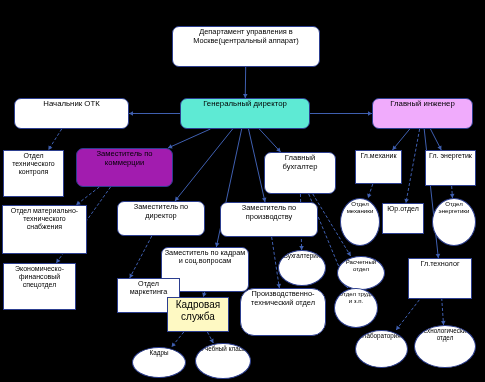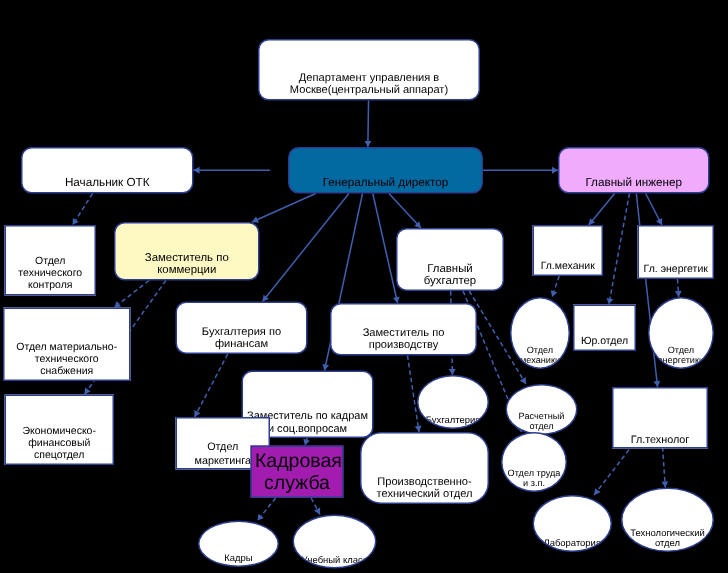--- a/index.html
+++ b/index.html
@@ -10,21 +10,21 @@
     overflow:hidden;
     font-family:"Liberation Sans","DejaVu Sans",sans-serif;
   }
   #svg-links{position:absolute;left:0;top:0;width:485px;height:382px;}
   .node{
     position:absolute;
     background:#ffffff;
     border:1px solid #2c3e8f;
     color:#000000;
     display:flex;
-    align-items:flex-end;
+    align-items:flex-start;
     justify-content:center;
     text-align:center;
     line-height:1.15;
     box-sizing:border-box;
     padding:1px 2px;
     overflow:hidden;
     z-index:5;
   }
   .rounded{border-radius:7px;}
   .ellipse{border-radius:50%;}
@@ -90,46 +90,46 @@
       <line x1="207.40860215053763" y1="332" x2="213.32258064516128" y2="343" stroke="#3f5fb0" stroke-width="1" stroke-dasharray="3,2"></line>
       <polygon points="213.32258064516128,343 213.45422336377385,338.3877694989695 209.4026582542444,340.5660303105445" fill="#3f5fb0"></polygon>
     </svg>
   <div id="nodes">
       <div class="node rounded" style="left: 172px; top: 26px; width: 148px; height: 41px; font-size: 7.4px; background: rgb(255, 255, 255); border-color: rgb(44, 62, 143);">
         <span>Департамент управления в Москве(центральный аппарат)</span>
       </div>
       <div class="node rounded" style="left: 14px; top: 98px; width: 115px; height: 31px; font-size: 7.8px; background: rgb(255, 255, 255); border-color: rgb(44, 62, 143);">
         <span>Начальник ОТК</span>
       </div>
-      <div class="node rounded" style="left: 180px; top: 98px; width: 130px; height: 31px; font-size: 7.8px; background: #0369a1; border-color: rgb(44, 62, 143); margin-left: 12px;">
+      <div class="node rounded" style="left: 180px; top: 98px; width: 130px; height: 31px; font-size: 7.8px; background: #5eead4; border-color: rgb(44, 62, 143);">
         <span>Генеральный директор</span>
       </div>
       <div class="node rounded" style="left: 372px; top: 98px; width: 101px; height: 31px; font-size: 7.8px; background: #f0abfc; border-color: rgb(44, 62, 143);">
         <span>Главный инженер</span>
       </div>
       <div class="node " style="left: 3px; top: 150px; width: 61px; height: 47px; font-size: 7px; background: rgb(255, 255, 255); border-color: rgb(44, 62, 143);">
         <span>Отдел технического контроля</span>
       </div>
-      <div class="node rounded" style="left: 76px; top: 148px; width: 97px; height: 39px; font-size: 7.6px; background: #fef9c3; border-color: rgb(44, 62, 143);">
+      <div class="node rounded" style="left: 76px; top: 148px; width: 97px; height: 39px; font-size: 7.6px; background: #a21caf; border-color: rgb(44, 62, 143);">
         <span>Заместитель по коммерции</span>
       </div>
       <div class="node rounded" style="left: 264px; top: 152px; width: 72px; height: 42px; font-size: 7.6px; background: rgb(255, 255, 255); border-color: rgb(44, 62, 143);">
         <span>Главный бухгалтер</span>
       </div>
       <div class="node " style="left: 355px; top: 150px; width: 47px; height: 34px; font-size: 7px; background: rgb(255, 255, 255); border-color: rgb(44, 62, 143);">
         <span>Гл.механик</span>
       </div>
       <div class="node " style="left: 425px; top: 150px; width: 51px; height: 36px; font-size: 7px; background: rgb(255, 255, 255); border-color: rgb(44, 62, 143);">
         <span>Гл. энергетик</span>
       </div>
       <div class="node " style="left: 2px; top: 205px; width: 85px; height: 49px; font-size: 7px; background: rgb(255, 255, 255); border-color: rgb(44, 62, 143);">
         <span>Отдел материально-технического снабжения</span>
       </div>
       <div class="node rounded" style="left: 117px; top: 201px; width: 88px; height: 35px; font-size: 7.4px; background: rgb(255, 255, 255); border-color: rgb(44, 62, 143);">
-        <span>Бухгалтерия по финансам</span>
+        <span>Заместитель по директор</span>
       </div>
       <div class="node rounded" style="left: 220px; top: 202px; width: 98px; height: 35px; font-size: 7.4px; background: rgb(255, 255, 255); border-color: rgb(44, 62, 143);">
         <span>Заместитель по производству</span>
       </div>
       <div class="node ellipse" style="left: 340px; top: 198px; width: 40px; height: 48px; font-size: 6.1px; background: rgb(255, 255, 255); border-color: rgb(44, 62, 143);">
         <span>Отдел механики</span>
       </div>
       <div class="node " style="left: 382px; top: 203px; width: 42px; height: 31px; font-size: 7px; background: rgb(255, 255, 255); border-color: rgb(44, 62, 143);">
         <span>Юр.отдел</span>
       </div>
@@ -150,21 +150,21 @@
       </div>
       <div class="node " style="left: 3px; top: 263px; width: 73px; height: 47px; font-size: 7px; background: rgb(255, 255, 255); border-color: rgb(44, 62, 143);">
         <span>Экономическо-финансовый спецотдел</span>
       </div>
       <div class="node " style="left: 89px; top: 278px; width: 63px; height: 35px; font-size: 7.2px; background: rgb(255, 255, 255); border-color: rgb(44, 62, 143); margin-left: 28px;">
         <span>Отдел маркетинга</span>
       </div>
       <div class="node ellipse" style="left: 334px; top: 288px; width: 44px; height: 40px; font-size: 6.1px; background: rgb(255, 255, 255); border-color: rgb(44, 62, 143);">
         <span>Отдел труда и з.п.</span>
       </div>
-      <div class="node " style="left: 167px; top: 297px; width: 62px; height: 35px; font-size: 13px; background: #a21caf; border-color: rgb(44, 62, 143);">
+      <div class="node " style="left: 167px; top: 297px; width: 62px; height: 35px; font-size: 10px; background: #fef9c3; border-color: rgb(44, 62, 143);">
         <span>Кадровая служба</span>
       </div>
       <div class="node " style="left: 240px; top: 288px; width: 86px; height: 48px; font-size: 7.4px; background: rgb(255, 255, 255); border-color: rgb(44, 62, 143); border-radius: 14px;">
         <span>Производственно-технический отдел</span>
       </div>
       <div class="node ellipse" style="left: 355px; top: 330px; width: 53px; height: 38px; font-size: 6.3px; background: rgb(255, 255, 255); border-color: rgb(44, 62, 143);">
         <span>Лаборатория</span>
       </div>
       <div class="node ellipse" style="left: 414px; top: 325px; width: 62px; height: 43px; font-size: 6.3px; background: rgb(255, 255, 255); border-color: rgb(44, 62, 143);">
         <span>Технологический отдел</span>

